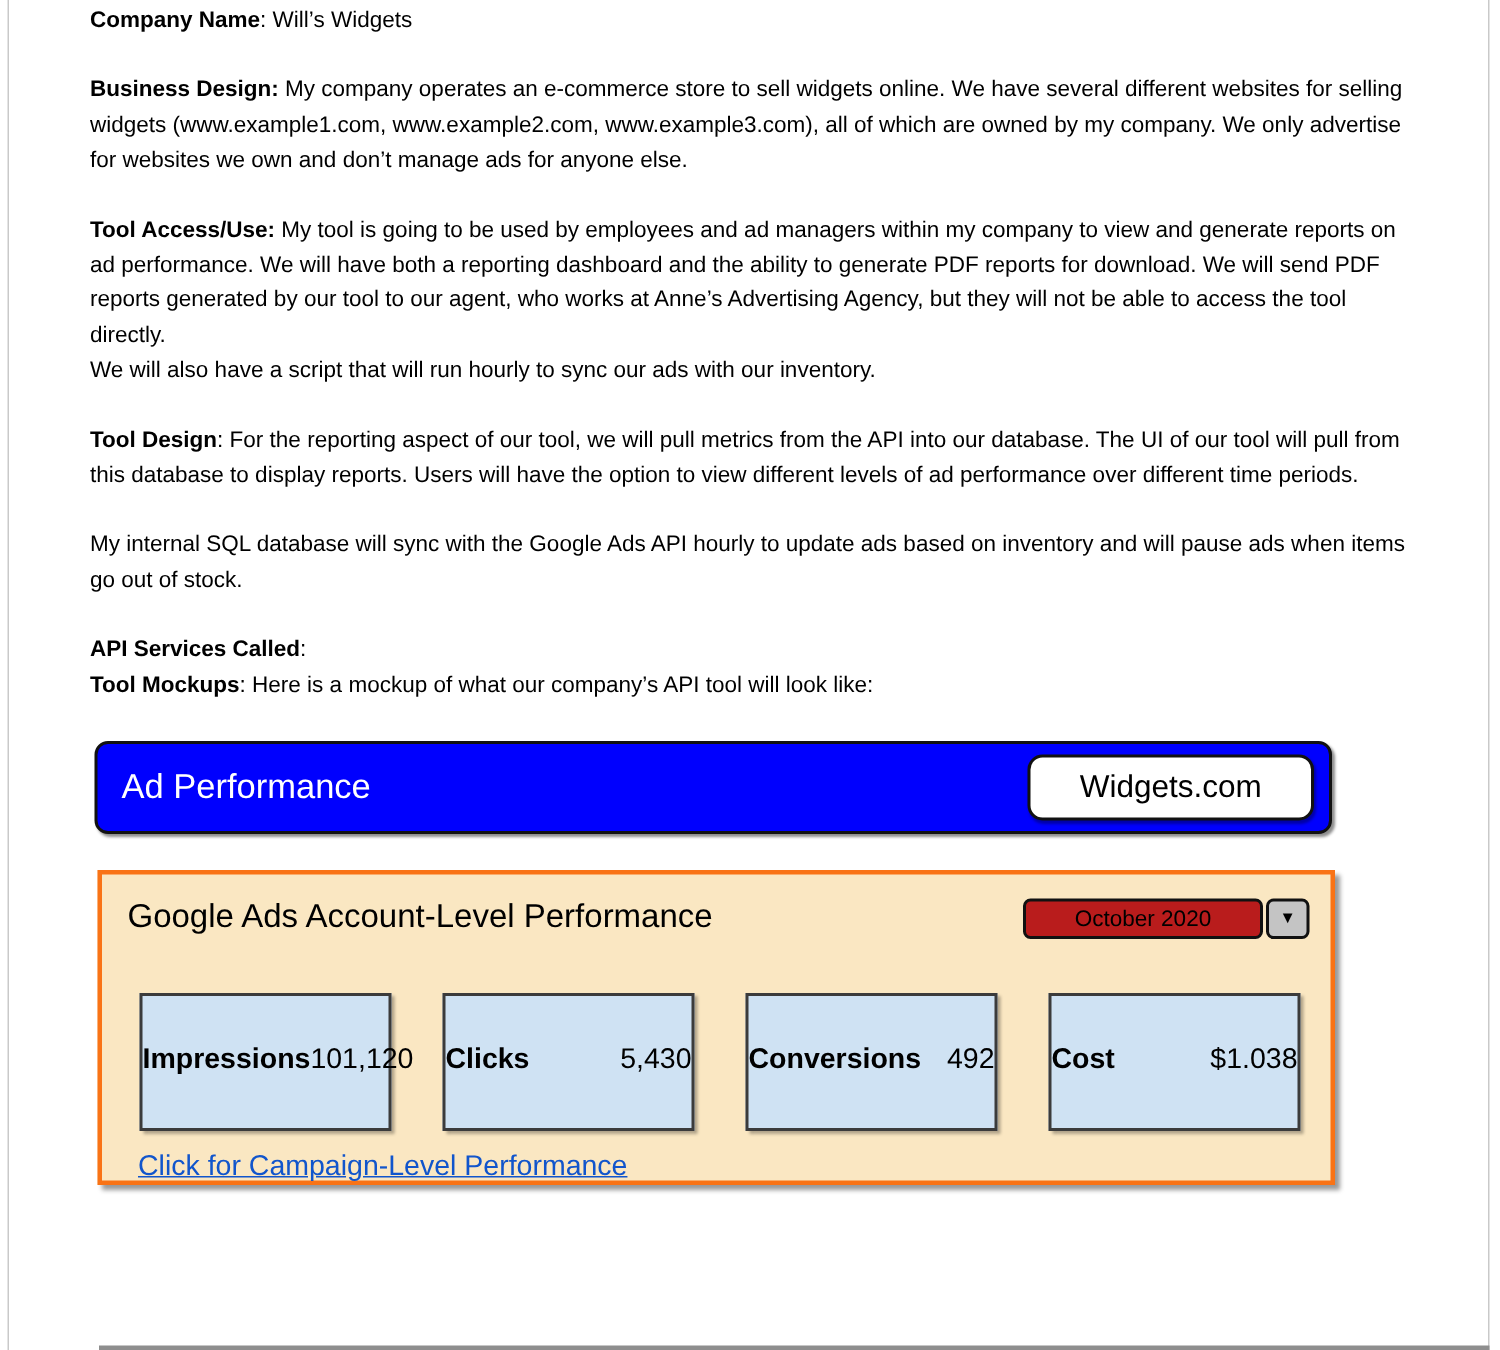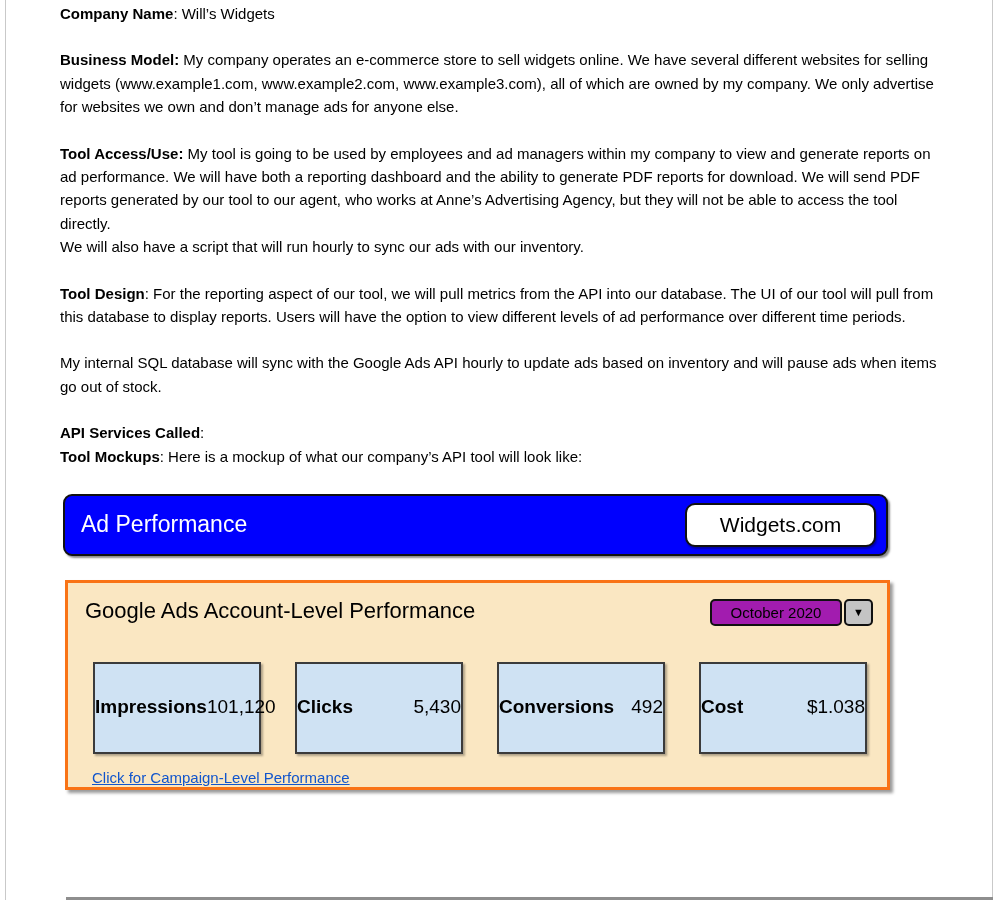--- a/index.html
+++ b/index.html
@@ -72,22 +72,22 @@
     border: 3px solid #f97316;
     box-shadow: 3px 3px 3px rgba(0,0,0,0.4);
     padding: 14px 14px 0 17px;
   }
   .panel-header {
     display: flex; justify-content: space-between; align-items: flex-start;
   }
   .panel-title { font-size: 22px; padding-top: 2px; }
   .date-dropdown { display: flex; gap: 2px; margin-top: 2px; cursor: pointer; }
   .dd-value {
-    width: 132px; height: 27px;
-    background: #a21caf;
+    width: 160px; height: 27px;
+    background: #b91c1c;
     border: 2px solid #111; border-radius: 5px;
     display: flex; align-items: center; justify-content: center;
     font-size: 15px;
   }
   .dd-btn {
     width: 29px; height: 27px;
     background: var(--dropdown-gray);
     border: 2px solid #111; border-radius: 5px;
     display: flex; align-items: center; justify-content: center;
     font-size: 11px; color: #000;
@@ -106,21 +106,21 @@
     display: flex; flex-direction: row;
     align-items: center; justify-content: space-between;
     padding: 10px 0 12px;
   }
   .metric-label { font-size: 19px; font-weight: bold; }
   .metric-value { font-size: 19px; }
 
   .campaign-link {
     display: inline-block;
     margin: 12px 0 0 7px;
-    font-size: 15px;
+    font-size: 19px;
     color: var(--link-blue);
     text-decoration: underline;
     cursor: pointer;
   }
 
   .bottom-strip {
     position: absolute; left: 66px; top: 897px;
     width: 927px; height: 3px;
     background: var(--strip-gray);
   }
@@ -128,21 +128,21 @@
 </head>
 <body>
 
 <div class="page-edge left"></div>
 <div class="page-edge right"></div>
 
 <div class="content">
 
   <div class="para"><span class="lead">Company Name</span><span>: Will’s Widgets</span></div>
 
-  <div class="para"><span class="lead">Business Model:</span><span> My company operates an e-commerce store to sell widgets online. We have several different websites for selling widgets (www.example1.com, www.example2.com, www.example3.com), all of which are owned by my company. We only advertise for websites we own and don’t manage ads for anyone else.</span></div>
+  <div class="para"><span class="lead">Business Design:</span><span> My company operates an e-commerce store to sell widgets online. We have several different websites for selling widgets (www.example1.com, www.example2.com, www.example3.com), all of which are owned by my company. We only advertise for websites we own and don’t manage ads for anyone else.</span></div>
 
   <div class="para">
     <div><span class="lead">Tool Access/Use:</span><span> My tool is going to be used by employees and ad managers within my company to view and generate reports on ad performance. We will have both a reporting dashboard and the ability to generate PDF reports for download. We will send PDF reports generated by our tool to our agent, who works at Anne’s Advertising Agency, but they will not be able to access the tool directly.</span></div>
     <div>We will also have a script that will run hourly to sync our ads with our inventory.</div>
   </div>
 
   <div class="para"><span class="lead">Tool Design</span><span>: For the reporting aspect of our tool, we will pull metrics from the API into our database. The UI of our tool will pull from this database to display reports. Users will have the option to view different levels of ad performance over different time periods.</span></div>
 
   <div class="para">My internal SQL database will sync with the Google Ads API hourly to update ads based on inventory and will pause ads when items go out of stock.</div>
 

